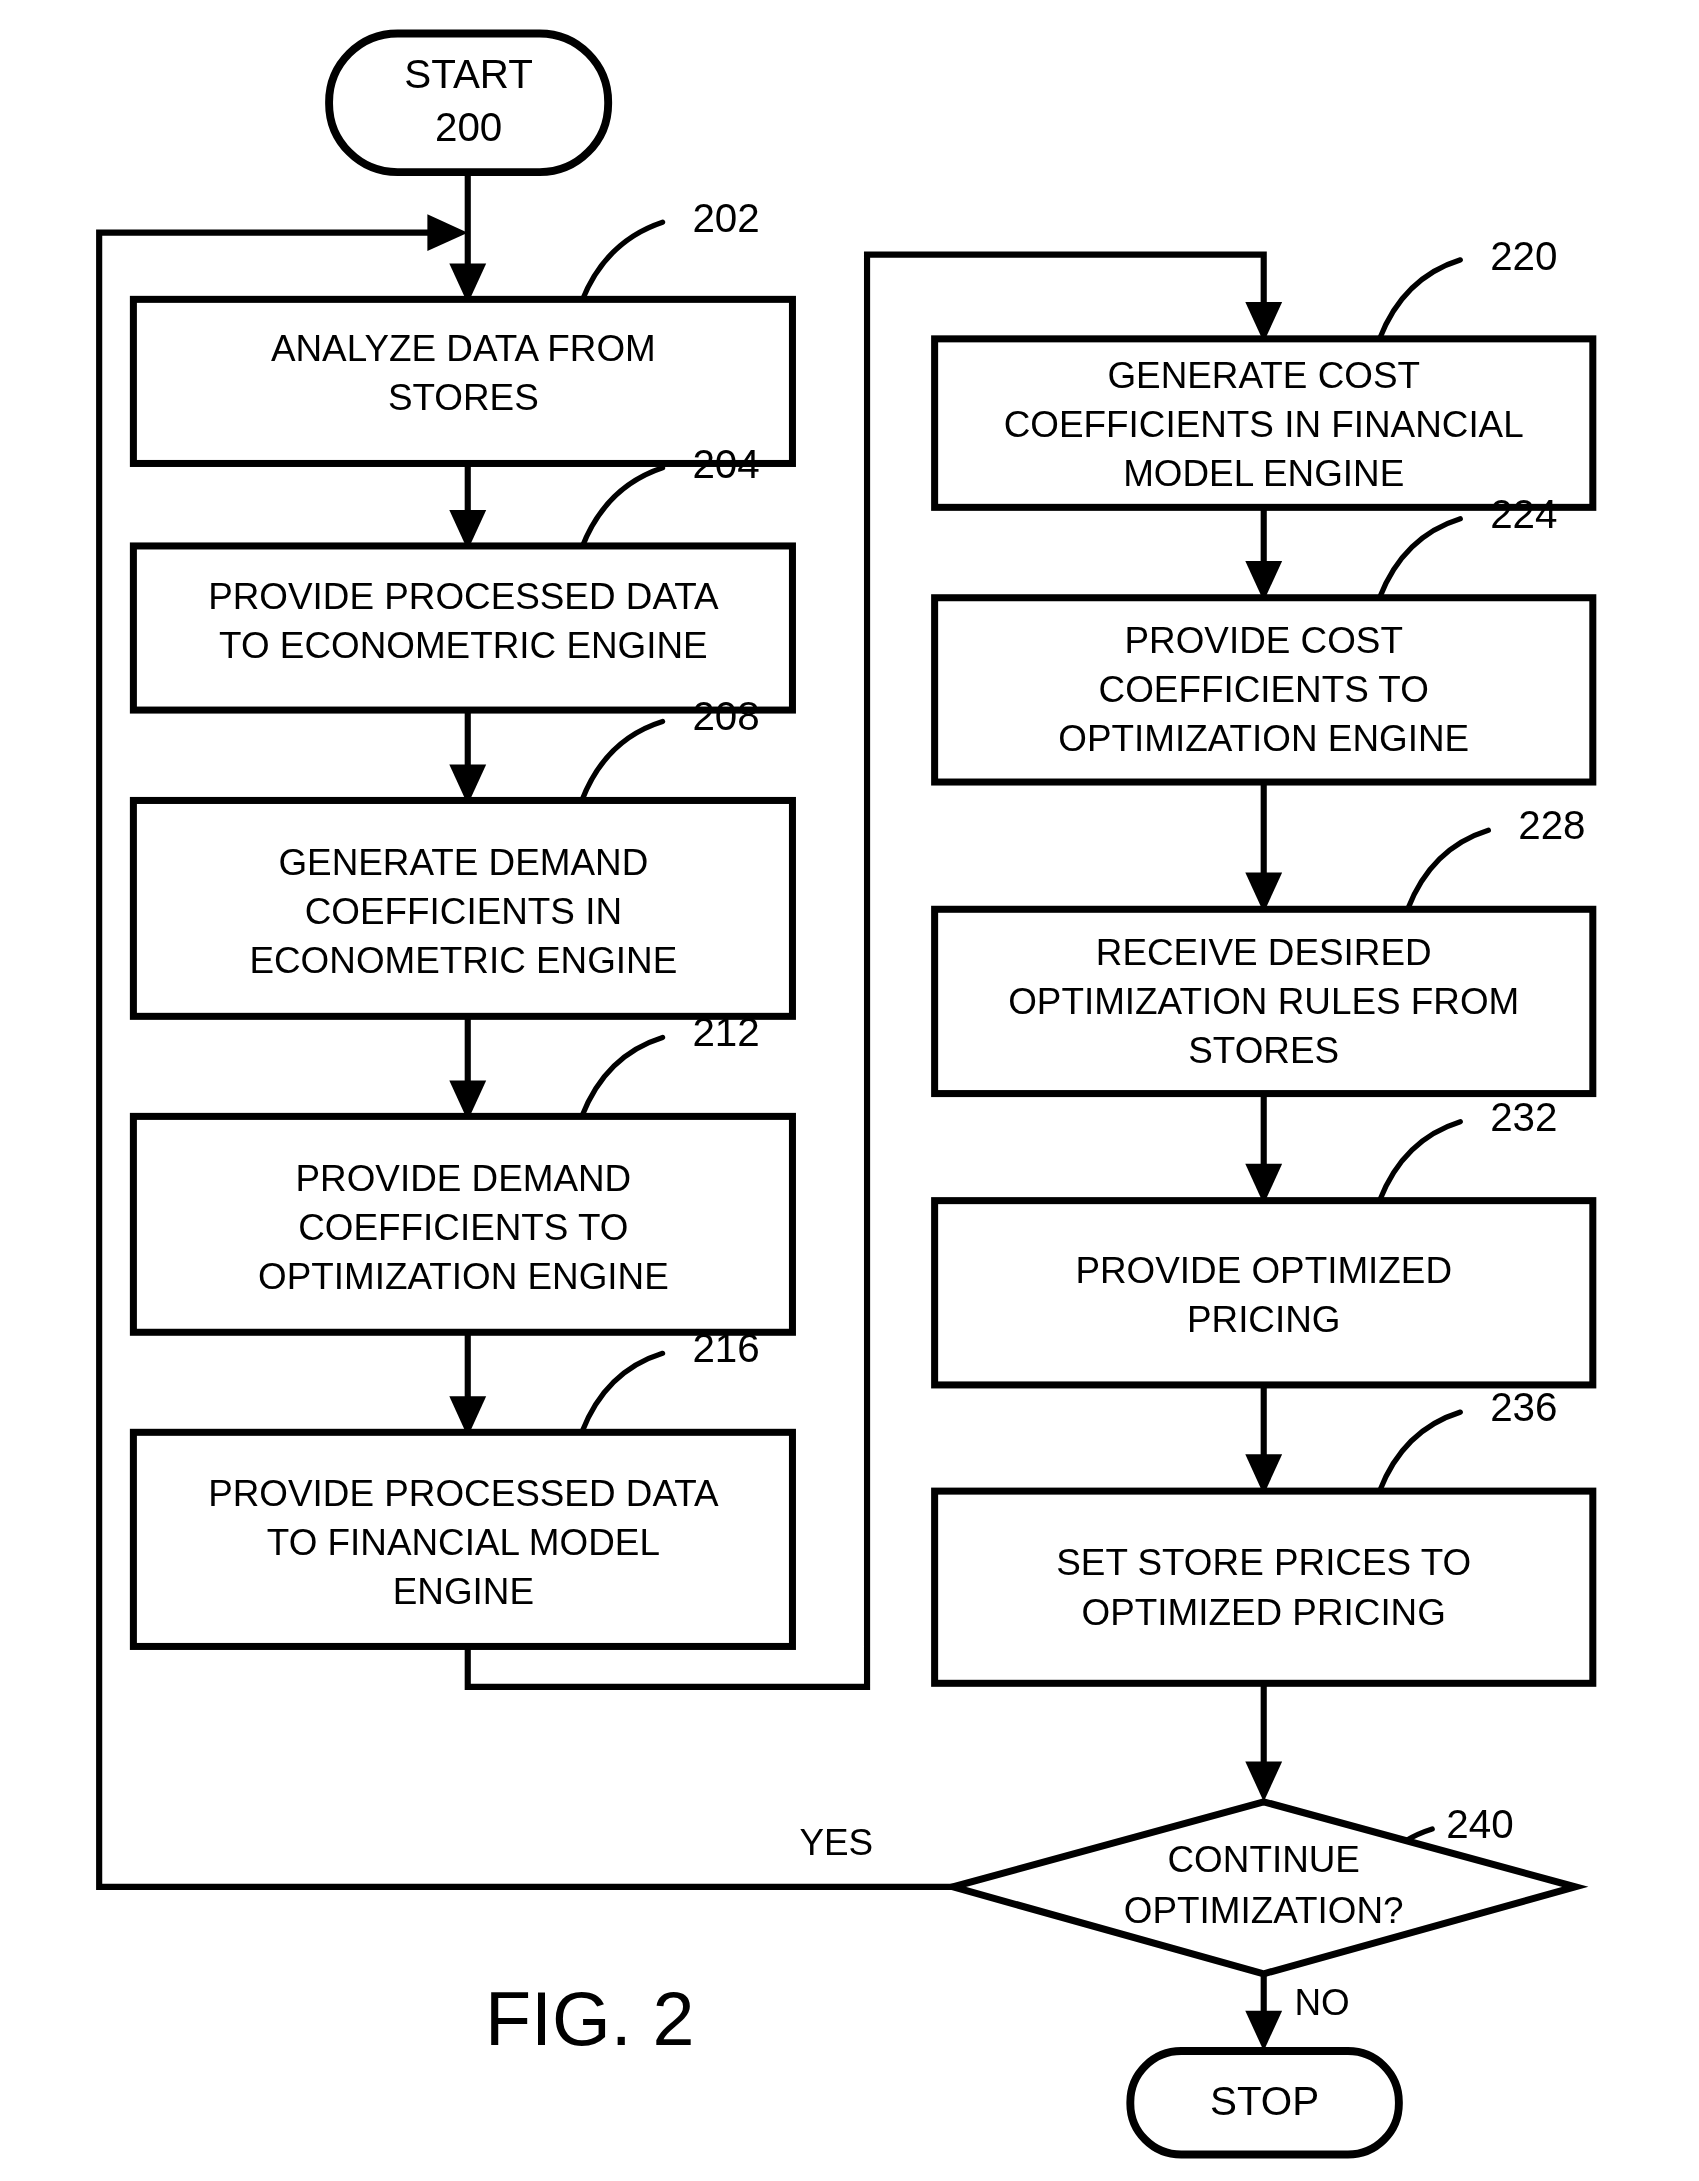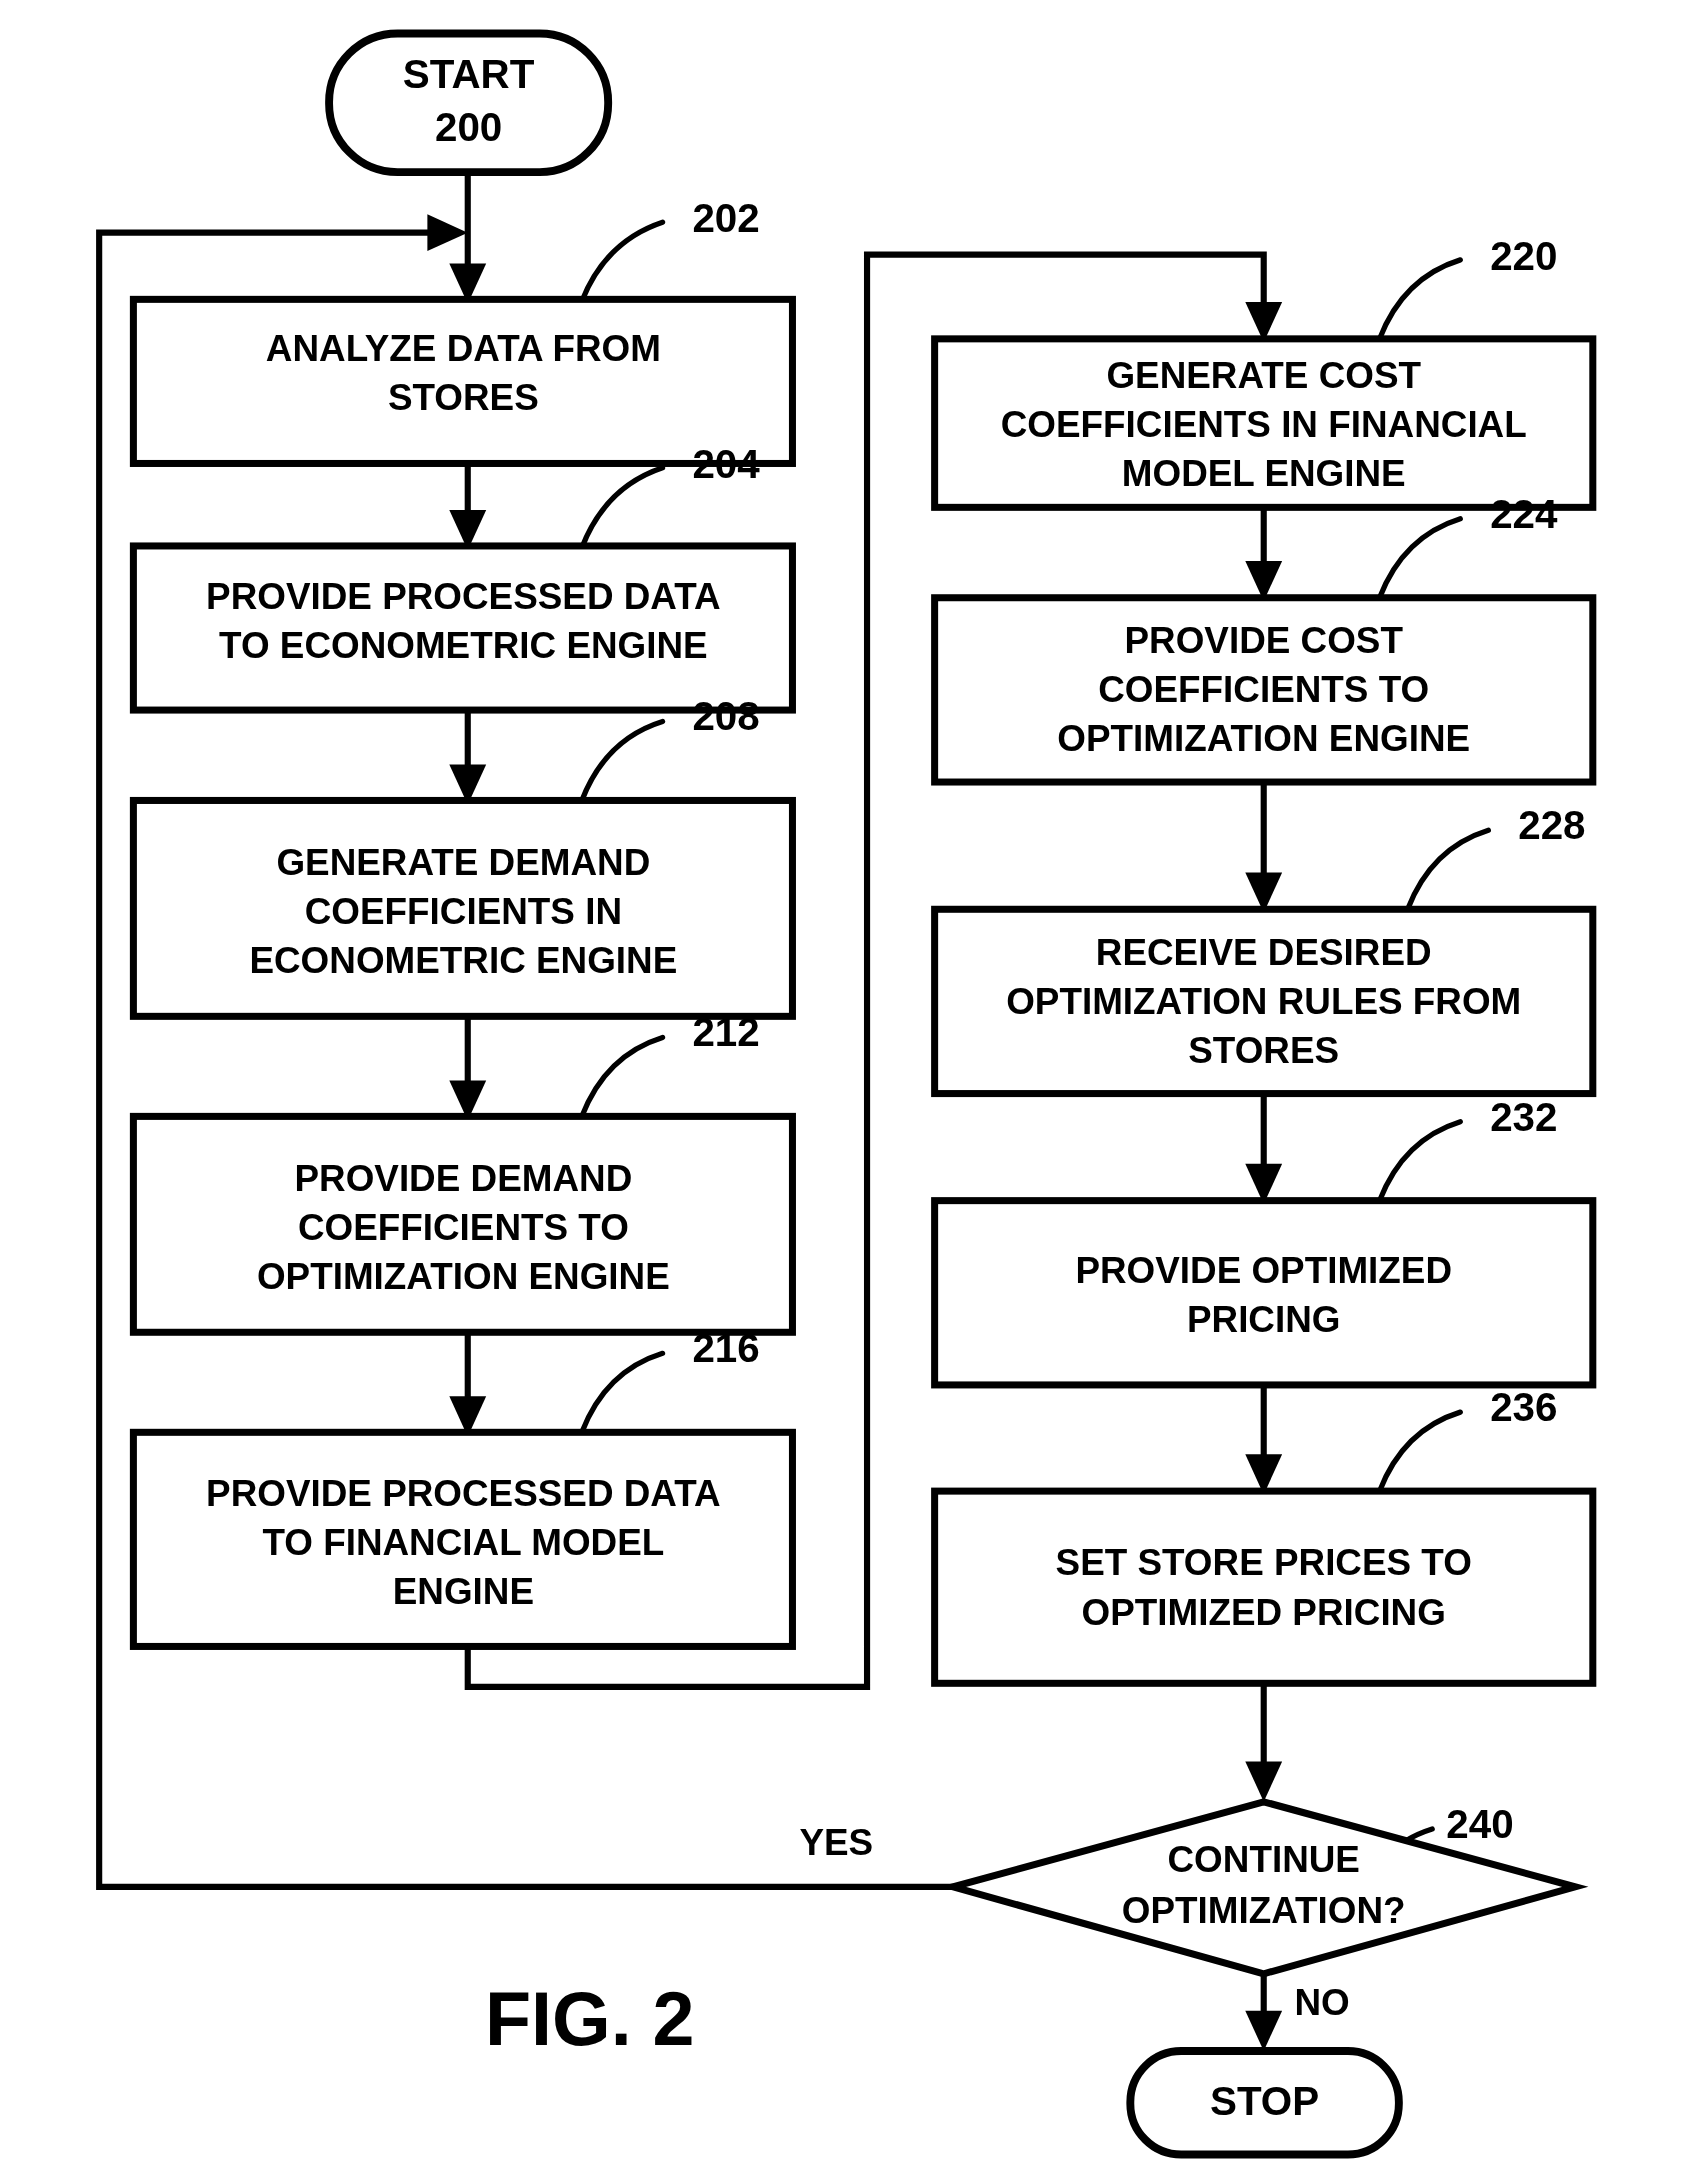--- a/index.html
+++ b/index.html
@@ -6,21 +6,20 @@
     margin: 0;
     padding: 0;
     background: #ffffff;
   }
   #figure-root {
     position: relative;
     width: 1699px;
     height: 2181px;
     background: #ffffff;
     font-family: "Liberation Sans", sans-serif;
-    font-weight: bold;
   }
   svg#flowchart {
     display: block;
     width: 1699px;
     height: 2181px;
   }
   .shape-stroke {
     fill: #ffffff;
     stroke: #000000;
     stroke-width: 8;

